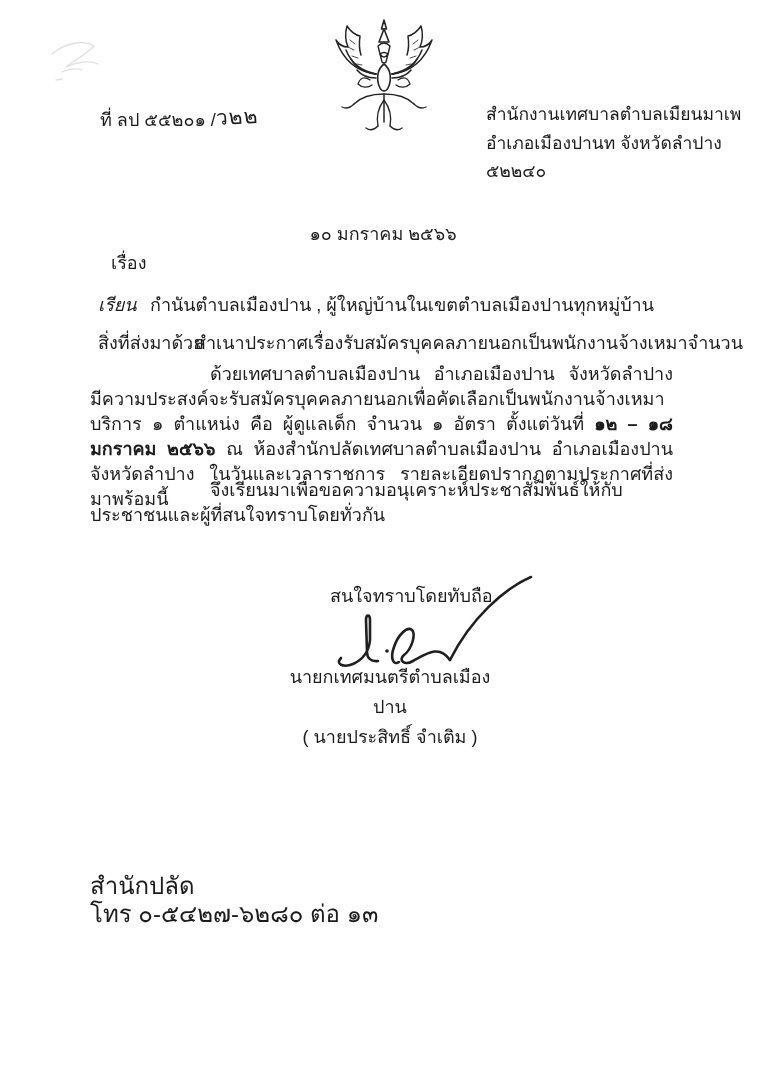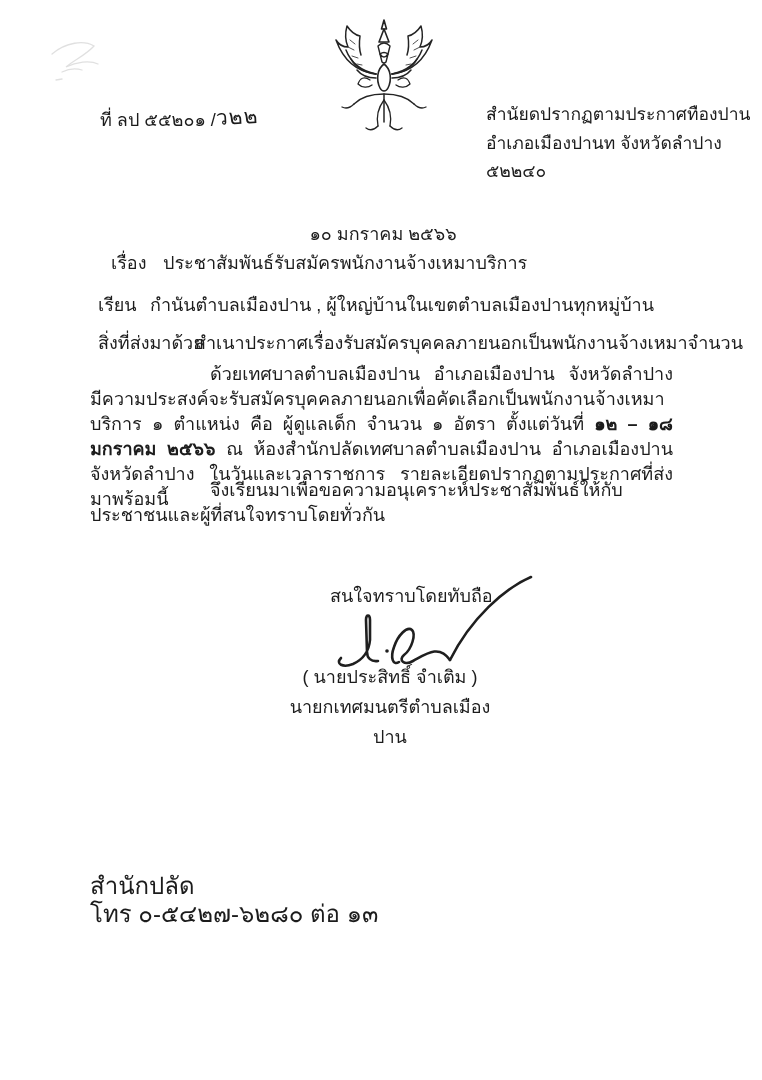--- a/index.html
+++ b/index.html
@@ -17,21 +17,21 @@
 
   .emblem { position:absolute; left:324px; top:16px; width:120px; height:124px; }
 
   .addr-block { position:absolute; left:486px; top:100px; font-size:17.5px; line-height:28.5px; }
 
   .date-line { position:absolute; left:0; top:219px; width:100%; text-align:center; font-size:18px; padding-left:4px; }
 
   .meta-row { position:absolute; left:98px; display:flex; font-size:18px; white-space:nowrap; }
   .meta-row .label { flex:0 0 auto; }
   .row-subject { top:248px; } .row-subject .label { width:52px;margin-left:13px; }
-  .row-to      { top:290px; } .row-to .label { width:52px; }
+  .row-to      { top:290px; } .row-to .label { width:52px;font-style:italic; }
   .row-attach  { top:328px; width:566px; } .row-attach .label { width:97px; }
   .row-attach .spacer { flex:1; }
   .attach-count { word-spacing:14px; padding-right:6px; }
 
   .para {
     position:absolute; left:90px; width:583px;
     font-size:18px; line-height:25px;
     text-align:justify; text-indent:120px; word-spacing:2.5px;
   }
   .para-1 { top:362px; }
@@ -99,30 +99,29 @@
       <path stroke-width="1.3" d="M54 110 C50 114 46 115 42 112"></path>
       <path stroke-width="1.3" d="M66 110 C70 114 74 115 78 112"></path>
     </g>
   </svg>
 
   <div class="ref-line">
     <span>ที่ ลป ๕๕๒๐๑ /</span><span class="ref-hand">ว๒๒</span>
   </div>
 
   <div class="addr-block">
-    <div>สำนัยดปรากฏตามประกาศทืองปาน</div>
+    <div>สำนักงานเทศบาลตำบลเมืยนมาเพ</div>
     <div>อำเภอเมืองปานท จังหวัดลำปาง</div>
     <div>๕๒๒๔๐</div>
   </div>
 
   <div class="date-line">๑๐ มกราคม ๒๕๖๖</div>
 
   <div class="meta-row row-subject">
     <span class="label">เรื่อง</span>
-    <span>ประชาสัมพันธ์รับสมัครพนักงานจ้างเหมาบริการ</span>
   </div>
 
   <div class="meta-row row-to">
     <span class="label">เรียน</span>
     <span>กำนันตำบลเมืองปาน , ผู้ใหญ่บ้านในเขตตำบลเมืองปานทุกหมู่บ้าน</span>
   </div>
 
   <div class="meta-row row-attach">
     <span class="label">สิ่งที่ส่งมาด้วย</span>
     <span>สำเนาประกาศเรื่องรับสมัครบุคคลภายนอกเป็นพนักงานจ้างเหมา</span>
@@ -139,22 +138,22 @@
   <svg class="sig-svg" viewBox="0 0 202 100">
     <g fill="none" stroke="#1f1f1f" stroke-width="2.6" stroke-linecap="round" stroke-linejoin="round">
       <path d="M198 3 C172 14 138 44 117 86"></path>
       <path d="M8 84 C2 90 10 94 20 90 C31 85 36 77 37 66 L37 46 C37 40 33 40 33 46 L34 78 C34 84 38 88 45 87"></path>
       <path d="M66 88 C60 92 57 84 61 73 C65 61 74 52 79 56 C83 60 79 75 71 81 C65 86 71 92 80 87 C93 80 106 70 117 86"></path>
       <circle cx="54" cy="77" r="1.8" fill="#1f1f1f" stroke="none"></circle>
     </g>
   </svg>
 
   <div class="sig-block">
+    <div>นายกเทศมนตรีตำบลเมืองปาน</div>
     <div>( นายประสิทธิ์  จำเติม )</div>
-    <div>นายกเทศมนตรีตำบลเมืองปาน</div>
   </div>
 
   <div class="footer">
     <div>สำนักปลัด</div>
     <div>โทร ๐-๕๔๒๗-๖๒๘๐ ต่อ ๑๓</div>
   </div>
 
 </div>
 
 </body></html>

